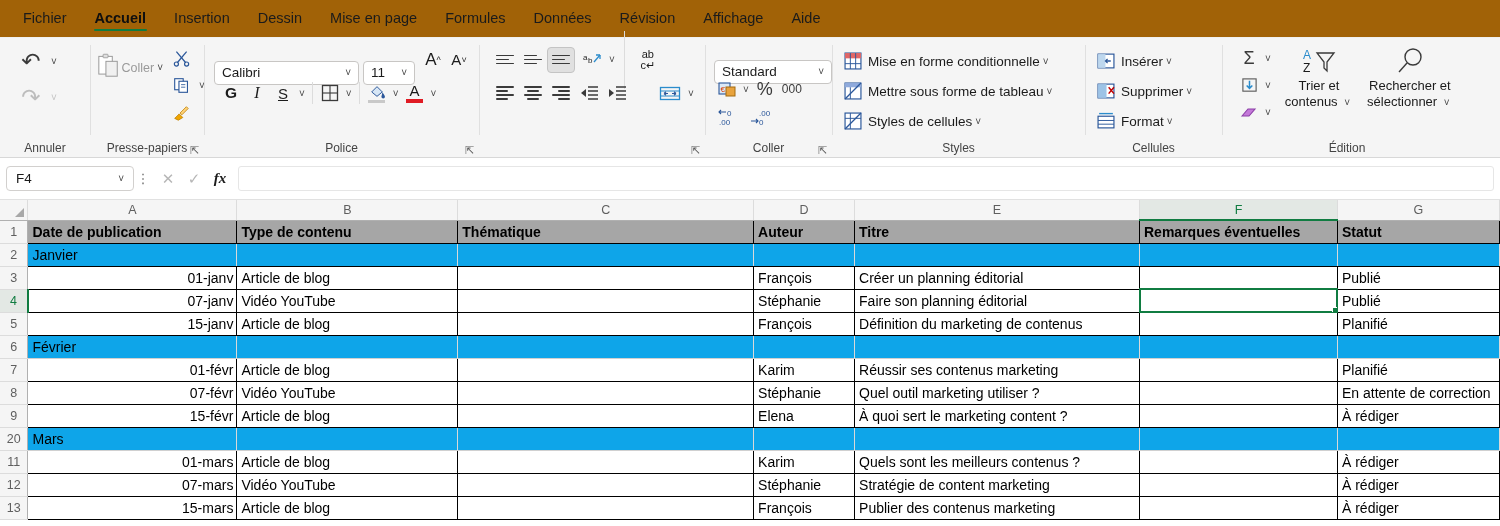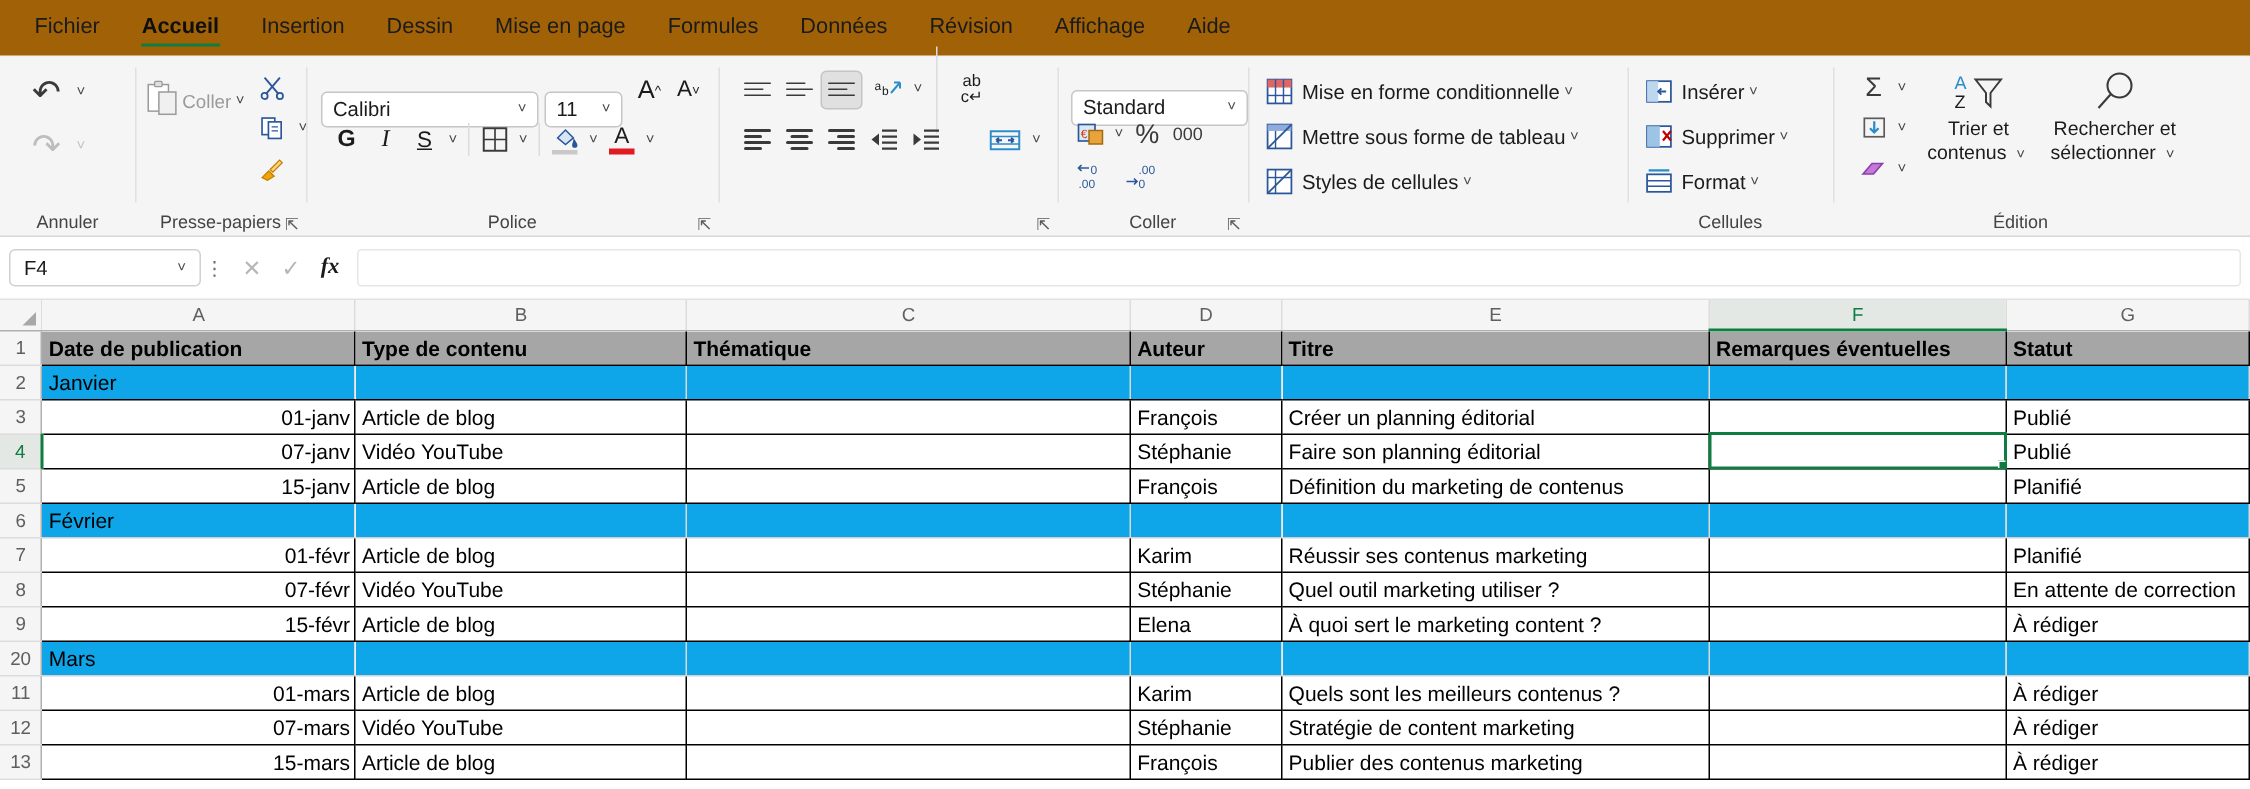--- a/index.html
+++ b/index.html
@@ -597,20 +597,21 @@
               <rect x="1" y="1" width="15" height="15" fill="#fff" stroke="#2b579a" stroke-width="1.1"></rect>
               <line x1="1" y1="16" x2="16" y2="1" stroke="#2b579a" stroke-width="1.2"></line>
               <line x1="1" y1="6" x2="16" y2="6" stroke="#2b579a" stroke-width=".9"></line>
               <line x1="6" y1="1" x2="6" y2="16" stroke="#2b579a" stroke-width=".9"></line>
             </svg>
           </span>
           <span>Styles de cellules</span>
           <span class="chev">˅</span>
         </div>
       </div>
+    <div class="grp-label">Styles</div>
   </div>
 
   <div class="grp" style="width:137px">
     <div class="grp-body" style="padding-left:6px;flex-direction:column;justify-content:flex-start;padding-top:3px" id="cells-body">
         <div class="cells-item">
           <span class="ico">
             <svg width="18" height="18" viewBox="0 0 17 17">
               <rect x="1" y="2" width="15" height="13" fill="#fff" stroke="#2b579a" stroke-width="1.1"></rect>
               <rect x="1" y="2" width="7" height="13" fill="#bdd7ee"></rect>
               <path d="M13 8.5 L8 8.5 M10 6.5 L8 8.5 L10 10.5" stroke="#2b579a" stroke-width="1.2" fill="none"></path>

